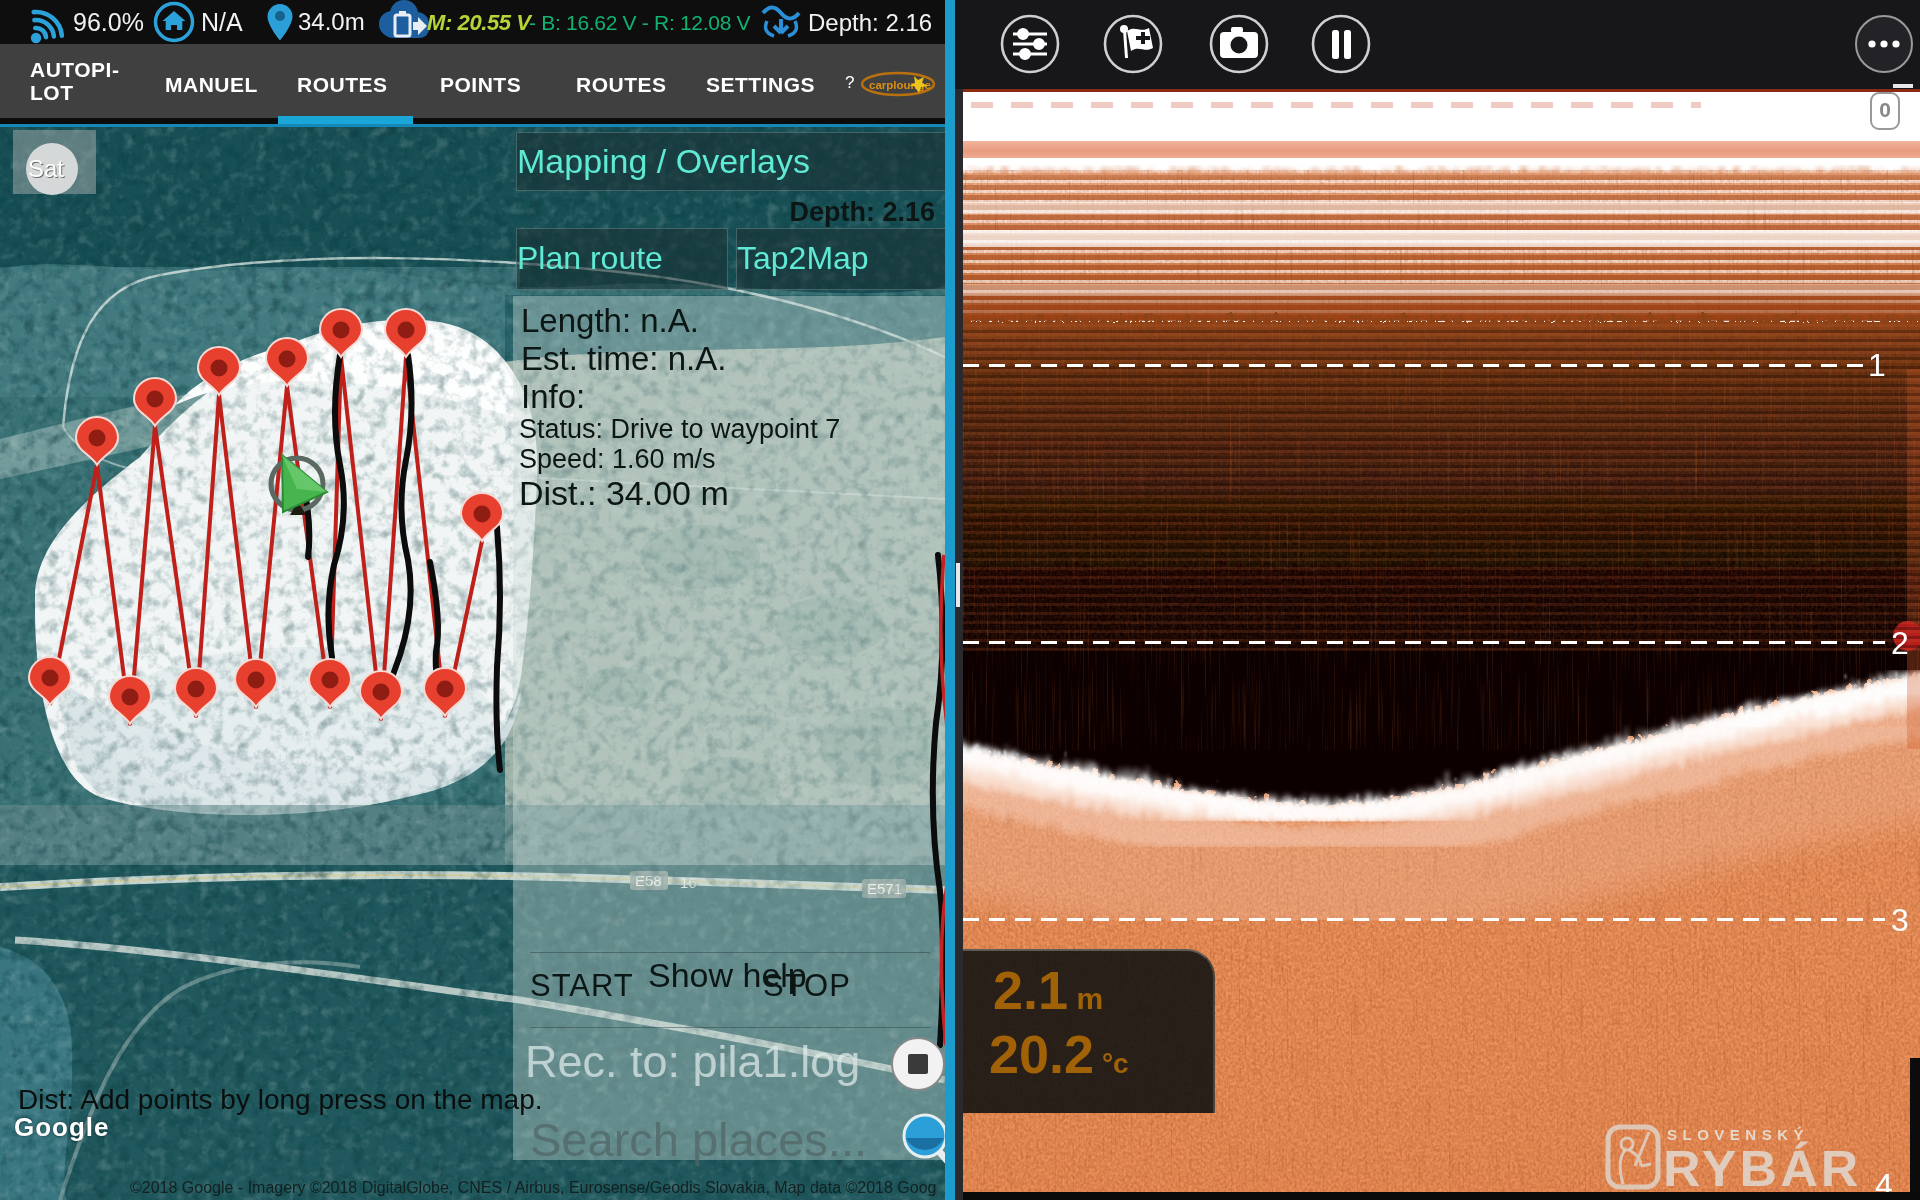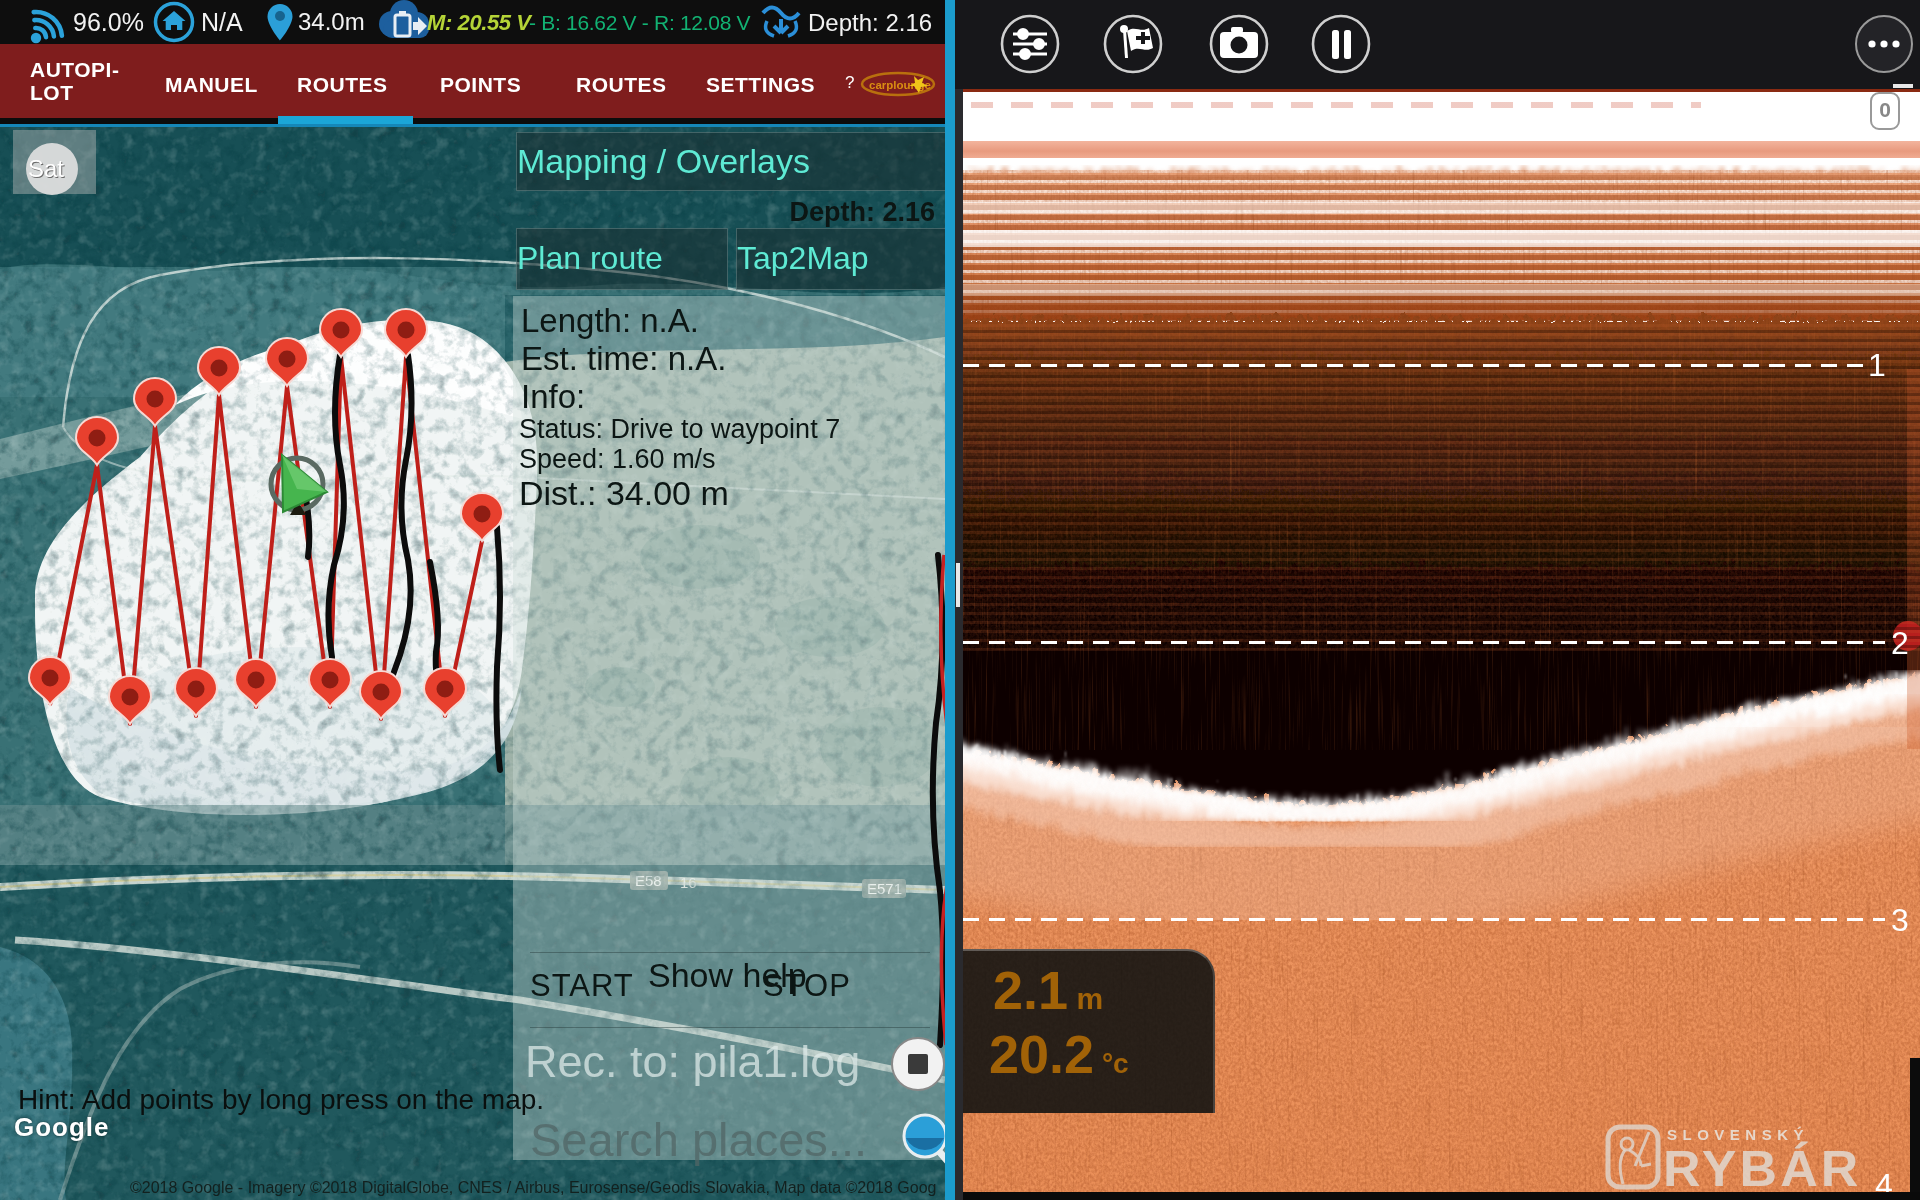--- a/index.html
+++ b/index.html
@@ -1,21 +1,21 @@
 <!DOCTYPE html>
 <html><head><meta charset="utf-8">
 <style>
 html,body{margin:0;padding:0;background:#000}
 #stage{position:relative;width:1920px;height:1200px;overflow:hidden;font-family:"Liberation Sans",sans-serif;background:#000}
 .abs{position:absolute}
 
 #left{position:absolute;left:0;top:0;width:945px;height:1200px;background:#0c0c0c;overflow:hidden}
 #statusbar{position:absolute;left:0;top:0;width:945px;height:44px;background:#0e0e0e;color:#f2f2f2;font-size:28px}
 #statusbar .t{position:absolute;top:5px;white-space:nowrap}
-#tabbar{position:absolute;left:0;top:44px;width:945px;height:74px;background:#7f1d1d;color:#fff;font-weight:bold;font-size:21px}
+#tabbar{position:absolute;left:0;top:44px;width:945px;height:74px;background:#404040;color:#fff;font-weight:bold;font-size:21px}
 #tabbar .tab{position:absolute;top:29px;white-space:nowrap;letter-spacing:.5px}
 #underline{position:absolute;left:278px;top:116px;width:135px;height:8px;background:#1ba6d8}
 #cyanline{position:absolute;left:0;top:124px;width:945px;height:3px;background:#1587b8}
 #mapwrap{position:absolute;left:0;top:127px;width:945px;height:1073px;overflow:hidden}
 
 .ovdark{position:absolute;background:rgba(28,48,50,.55);border:1px solid rgba(170,195,195,.30);color:#5eead4;text-align:left}
 #ovinfo{position:absolute;left:513px;top:296px;width:433px;height:864px;background:rgba(205,220,214,.40)}
 .blacktxt{position:absolute;color:#0c1614;white-space:nowrap}
 
 #bluestrip{position:absolute;left:945px;top:0;width:10px;height:1200px;background:#1b9ccd}
@@ -241,21 +241,21 @@
   <svg class="abs" style="left:890px;top:1036px" width="56" height="56" viewBox="0 0 56 56">
     <circle cx="28" cy="28" r="26" fill="#f2f2f2" stroke="#888" stroke-width="2"></circle>
     <rect x="18" y="18" width="20" height="20" rx="2" fill="#3a3a3a"></rect>
   </svg>
   <div class="abs" style="left:530px;top:1112px;font-size:47px;color:rgba(82,102,102,.75);white-space:nowrap">Search places...</div>
   <svg class="abs" style="left:898px;top:1108px" width="60" height="62" viewBox="0 0 60 62">
     <line x1="38" y1="40" x2="54" y2="58" stroke="#e8eef0" stroke-width="7"></line>
     <circle cx="27" cy="28" r="21" fill="#2b9fd8" stroke="#e8eef0" stroke-width="3"></circle>
     <path d="M8,30 a21,21 0 0 0 38,0 z" fill="#1a6fa3"></path>
   </svg>
-  <div class="blacktxt" style="left:18px;top:1084px;font-size:28px;color:#0a0f0e">Hint: Add points by long press on the map.</div>
+  <div class="blacktxt" style="left:18px;top:1084px;font-size:28px;color:#0a0f0e">Dist: Add points by long press on the map.</div>
   <div class="abs" style="left:14px;top:1112px;font-size:26px;color:#fff;font-weight:bold;letter-spacing:1px;text-shadow:0 0 3px rgba(0,0,0,.5)">Google</div>
   <div class="abs" style="left:130px;top:1179px;font-size:16px;color:#13211f;white-space:nowrap">©2018 Google - Imagery ©2018 DigitalGlobe, CNES / Airbus, Eurosense/Geodis Slovakia, Map data ©2018 Goog</div>
 </div>
 
 <div id="bluestrip"></div>
 
 <div id="right">
   <div id="rtopbar">
     <svg class="abs" style="left:0;top:0" width="965" height="89" viewBox="0 0 965 89">
       <g fill="none" stroke="#cfcfcf" stroke-width="2.6">

